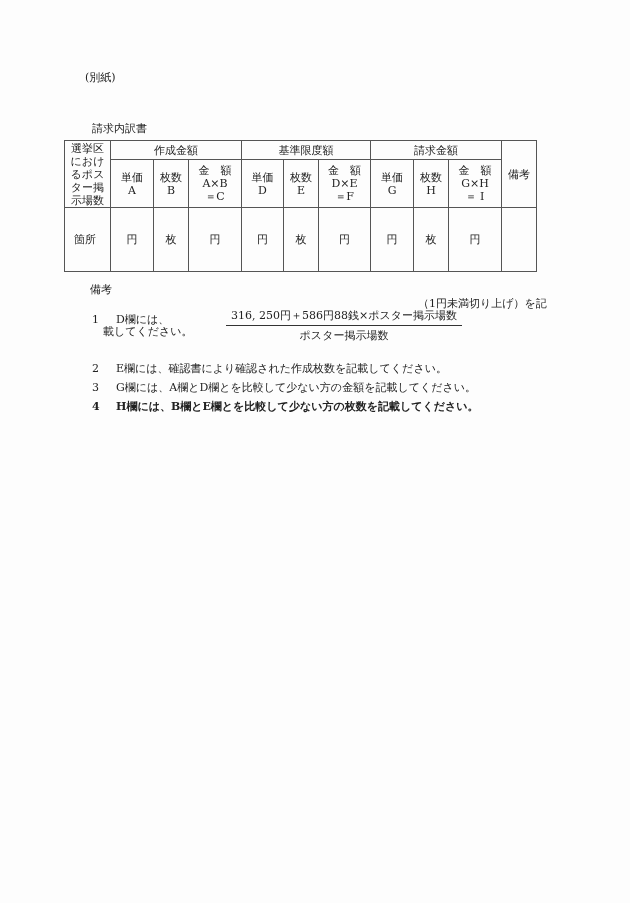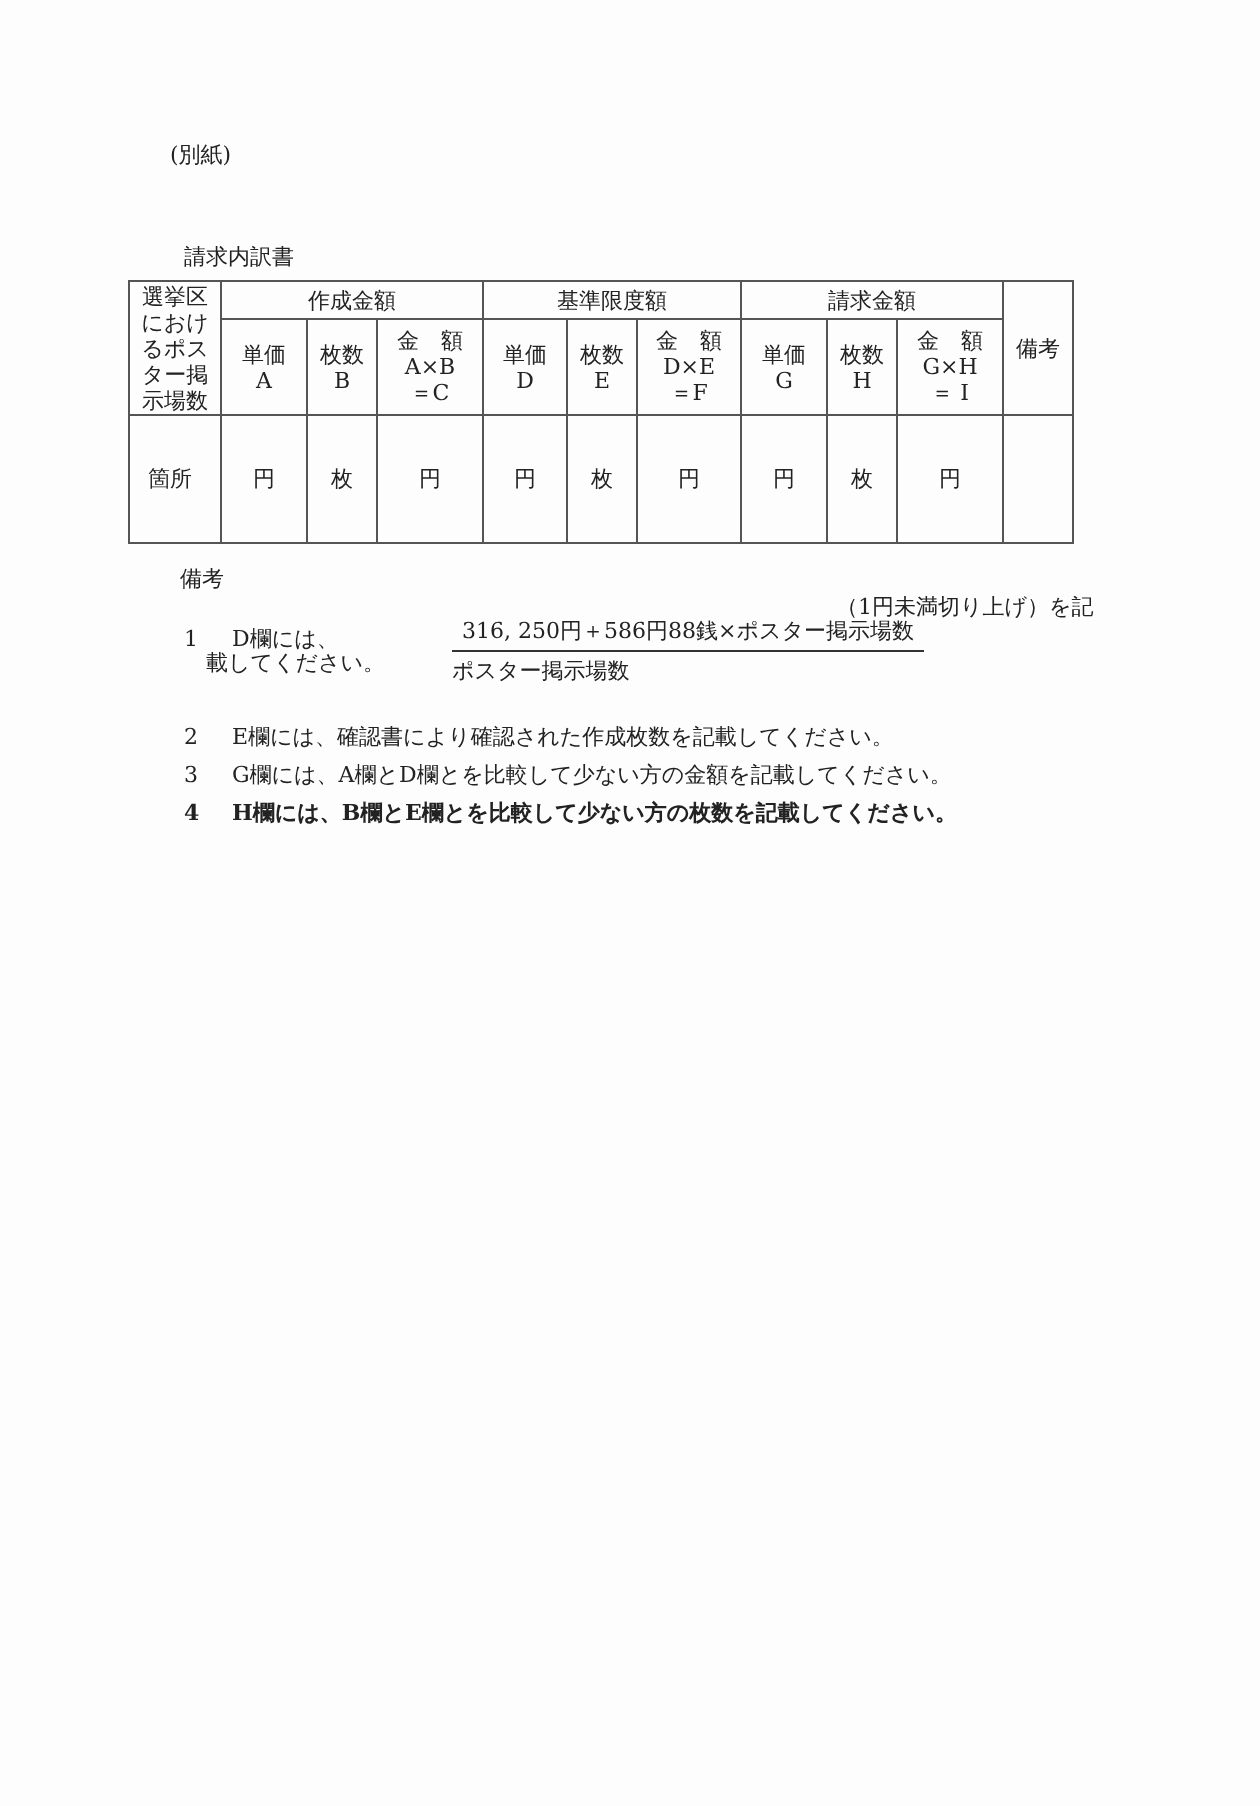--- a/index.html
+++ b/index.html
@@ -21,21 +21,21 @@
   .h1 td { height:18px; }
   .h2 td { height:47px; }
   .body td { height:63px; vertical-align:top; text-align:right; padding-right:6px; padding-top:5px; }
   .body td.first { padding-right:5px; }
   #notes-title { left:90px; top:282px; }
   .note { left:92px; }
   #n1 { top:312px; }
   .frac { position:absolute; left:180px; top:308px; width:236px;margin-left:46px; }
   .frac .num { text-align:center; display:block; }
   .frac .bar { display:block; border-top:1px solid #333; margin:2px 0; }
-  .frac .den { display:block; }
+  .frac .den { text-align:center; display:block; }
   #n1-after { left:418px; top:296px; }
   #n1-cont { left:103px; top:324px; }
   #n2 { top:361px; }
   #n3 { top:380px; }
   #n4 { top:399px;font-weight:bold; }
   .num-lbl { display:inline-block; width:24px; }
 </style>
 </head>
 <body>
 

